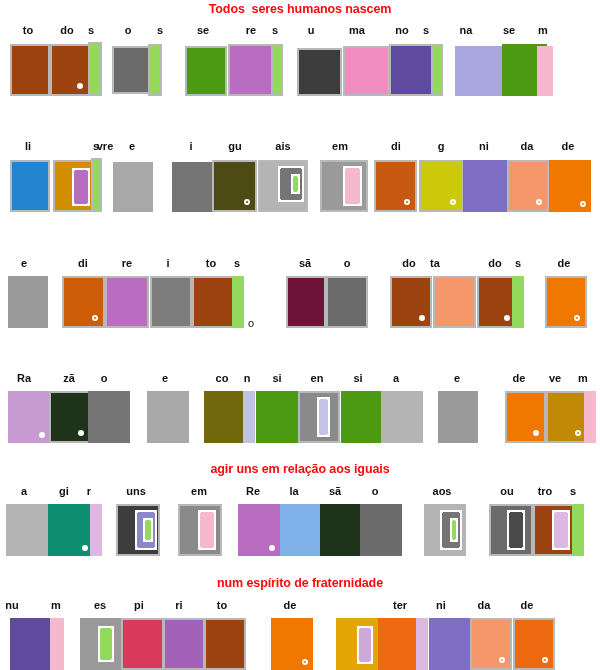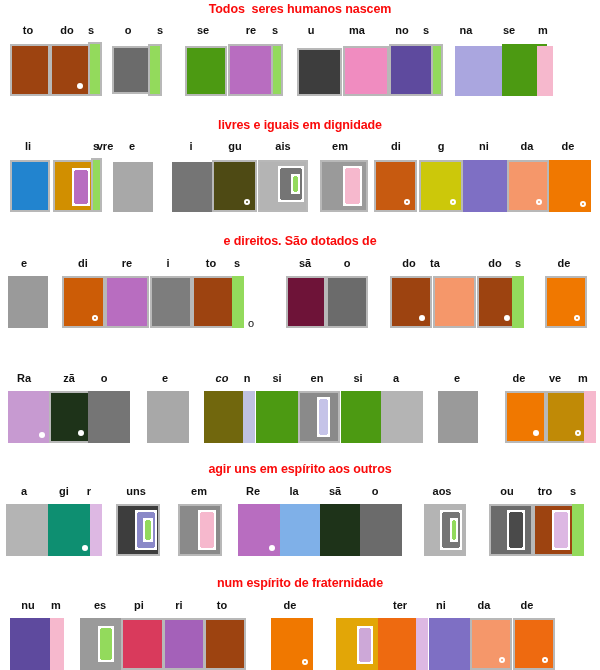--- a/index.html
+++ b/index.html
@@ -88,78 +88,76 @@
     <div class="syll-label" style="top: 24px; left: 203px;">se</div>
     <div class="syll-label" style="top: 24px; left: 251px;">re</div>
     <div class="syll-label" style="top: 24px; left: 275px;">s</div>
     <div class="syll-label" style="top: 24px; left: 311px;">u</div>
     <div class="syll-label" style="top: 24px; left: 357px;">ma</div>
     <div class="syll-label" style="top: 24px; left: 402px;">no</div>
     <div class="syll-label" style="top: 24px; left: 426px;">s</div>
     <div class="syll-label" style="top: 24px; left: 466px;">na</div>
     <div class="syll-label" style="top: 24px; left: 509px;">se</div>
     <div class="syll-label" style="top: 24px; left: 543px;">m</div>
-    <div class="phrase-title" style="top: 118px;">livres e iguais em dignidade</div>
     <div class="syll-label" style="top: 140px; left: 28px;">li</div>
     <div class="syll-label" style="top: 140px; left: 73px; margin-left: 32px;">vre</div>
     <div class="syll-label" style="top: 140px; left: 96px;">s</div>
     <div class="syll-label" style="top: 140px; left: 132px;">e</div>
     <div class="syll-label" style="top: 140px; left: 191px;">i</div>
     <div class="syll-label" style="top: 140px; left: 235px;">gu</div>
     <div class="syll-label" style="top: 140px; left: 283px;">ais</div>
     <div class="syll-label" style="top: 140px; left: 340px;">em</div>
     <div class="syll-label" style="top: 140px; left: 396px;">di</div>
     <div class="syll-label" style="top: 140px; left: 441px;">g</div>
     <div class="syll-label" style="top: 140px; left: 484px;">ni</div>
     <div class="syll-label" style="top: 140px; left: 527px;">da</div>
     <div class="syll-label" style="top: 140px; left: 568px;">de</div>
-    <div class="phrase-title" style="top: 234px;">e direitos. São dotados de</div>
     <div class="syll-label" style="top: 257px; left: 24px;">e</div>
     <div class="syll-label" style="top: 257px; left: 83px;">di</div>
     <div class="syll-label" style="top: 257px; left: 127px;">re</div>
     <div class="syll-label" style="top: 257px; left: 168px;">i</div>
     <div class="syll-label" style="top: 257px; left: 211px;">to</div>
     <div class="syll-label" style="top: 257px; left: 237px;">s</div>
     <div class="syll-label" style="top: 257px; left: 305px;">sã</div>
     <div class="syll-label" style="top: 257px; left: 347px;">o</div>
     <div class="syll-label" style="top: 257px; left: 409px;">do</div>
     <div class="syll-label" style="top: 257px; left: 435px;">ta</div>
     <div class="syll-label" style="top: 257px; left: 495px;">do</div>
     <div class="syll-label" style="top: 257px; left: 518px;">s</div>
     <div class="syll-label" style="top: 257px; left: 564px;">de</div>
     <div class="syll-label" style="top: 372px; left: 24px;">Ra</div>
     <div class="syll-label" style="top: 372px; left: 69px;">zã</div>
     <div class="syll-label" style="top: 372px; left: 104px;">o</div>
     <div class="syll-label" style="top: 372px; left: 165px;">e</div>
-    <div class="syll-label" style="top: 372px; left: 222px; font-style: italic;">co</div>
+    <div class="syll-label" style="top: 372px; left: 222px;">co</div>
     <div class="syll-label" style="top: 372px; left: 247px;">n</div>
     <div class="syll-label" style="top: 372px; left: 277px;">si</div>
     <div class="syll-label" style="top: 372px; left: 317px;">en</div>
     <div class="syll-label" style="top: 372px; left: 358px;">si</div>
     <div class="syll-label" style="top: 372px; left: 396px;">a</div>
     <div class="syll-label" style="top: 372px; left: 457px;">e</div>
     <div class="syll-label" style="top: 372px; left: 519px;">de</div>
     <div class="syll-label" style="top: 372px; left: 555px;">ve</div>
     <div class="syll-label" style="top: 372px; left: 583px;">m</div>
-    <div class="phrase-title" style="top: 462px;">agir uns em espírito aos outros</div>
+    <div class="phrase-title" style="top: 462px;">agir uns em relação aos iguais</div>
     <div class="syll-label" style="top: 485px; left: 24px;">a</div>
     <div class="syll-label" style="top: 485px; left: 64px;">gi</div>
     <div class="syll-label" style="top: 485px; left: 89px;">r</div>
     <div class="syll-label" style="top: 485px; left: 136px;">uns</div>
     <div class="syll-label" style="top: 485px; left: 199px;">em</div>
     <div class="syll-label" style="top: 485px; left: 253px;">Re</div>
     <div class="syll-label" style="top: 485px; left: 294px;">la</div>
     <div class="syll-label" style="top: 485px; left: 335px;">sã</div>
     <div class="syll-label" style="top: 485px; left: 375px;">o</div>
     <div class="syll-label" style="top: 485px; left: 442px;">aos</div>
     <div class="syll-label" style="top: 485px; left: 507px;">ou</div>
     <div class="syll-label" style="top: 485px; left: 545px;">tro</div>
     <div class="syll-label" style="top: 485px; left: 573px;">s</div>
     <div class="phrase-title" style="top: 576px;">num espírito de fraternidade</div>
-    <div class="syll-label" style="top: 599px; left: 28px;">nu</div>
+    <div class="syll-label" style="top: 599px; left: 12px;">nu</div>
     <div class="syll-label" style="top: 599px; left: 56px;">m</div>
     <div class="syll-label" style="top: 599px; left: 100px;">es</div>
     <div class="syll-label" style="top: 599px; left: 139px;">pi</div>
     <div class="syll-label" style="top: 599px; left: 179px;">ri</div>
     <div class="syll-label" style="top: 599px; left: 222px;">to</div>
     <div class="syll-label" style="top: 599px; left: 290px;">de</div>
     <div class="syll-label" style="top: 623px; left: 356px;">fra</div>
     <div class="syll-label" style="top: 599px; left: 400px;">ter</div>
     <div class="syll-label" style="top: 599px; left: 441px;">ni</div>
     <div class="syll-label" style="top: 599px; left: 484px;">da</div>

